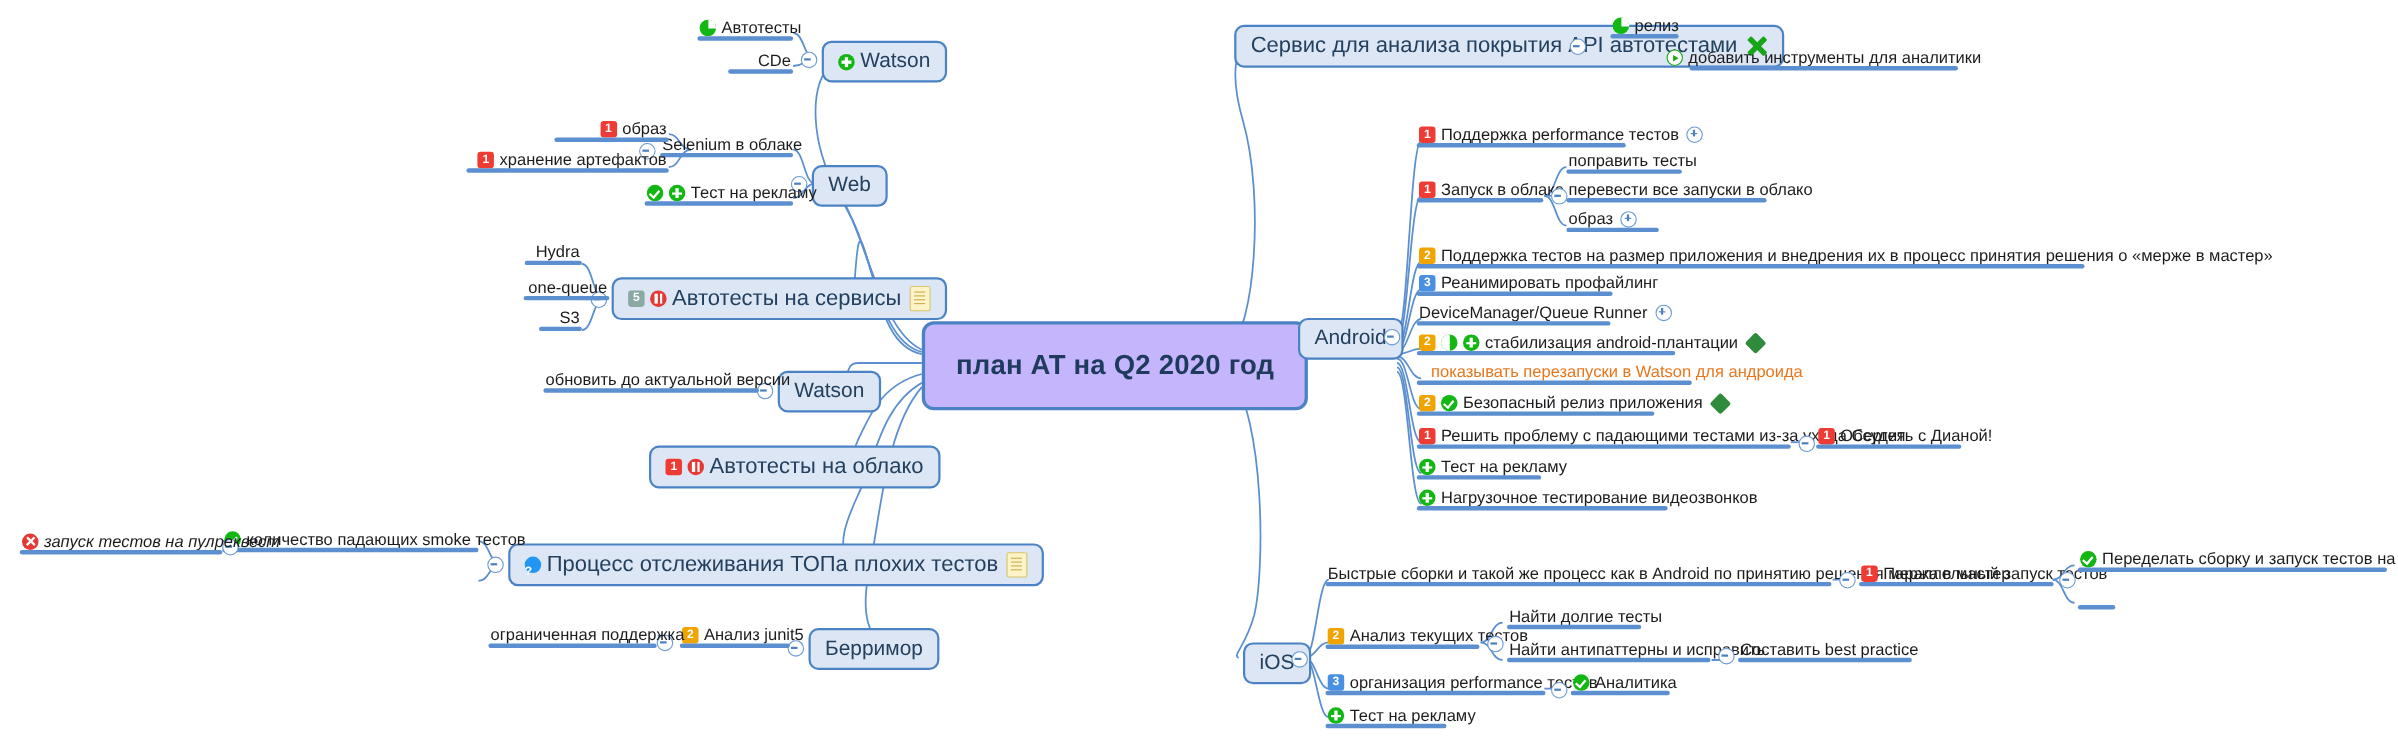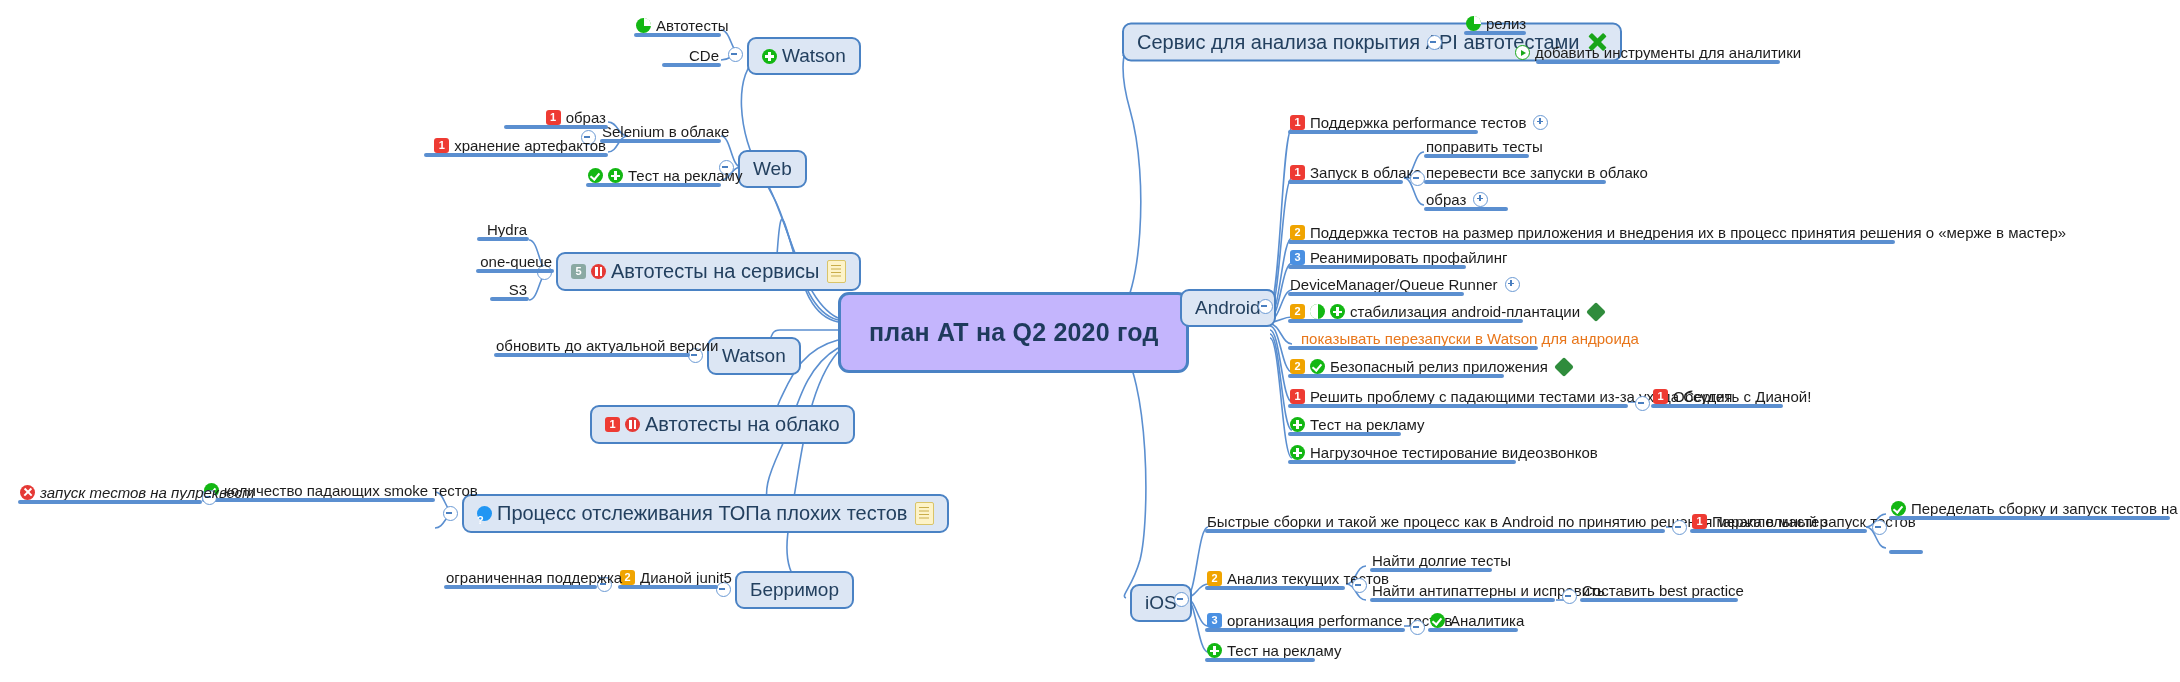--- a/index.html
+++ b/index.html
@@ -286,21 +286,21 @@
 
 
   <div class="node boxed branch" style="left:735px;top:571px;">
     <span>Берримор</span>
   </div>
   <div class="toggle" style="left:716px;top:582px;"></div>
 
   <div class="under" style="left:618px;top:565px;width:100px;height:24px;">
     <span class="txt" style="display:flex;align-items:center;">
       <span class="prio p2">2</span>
-      <span>Дианой junit5</span>
+      <span>Анализ junit5</span>
     </span>
     <span class="ul" style="width:100px;"></span>
   </div>
   <div class="toggle" style="left:597px;top:577px;"></div>
   <div class="under" style="left:444px;top:565px;width:153px;height:24px;">
     <span class="txt" style="margin-left:auto;">ограниченная поддержка</span>
     <span class="ul" style="width:153px;"></span>
   </div>
 
   <div class="node boxed bigbox" style="left:1122px;top:42px;transform:translateY(-50%);">

